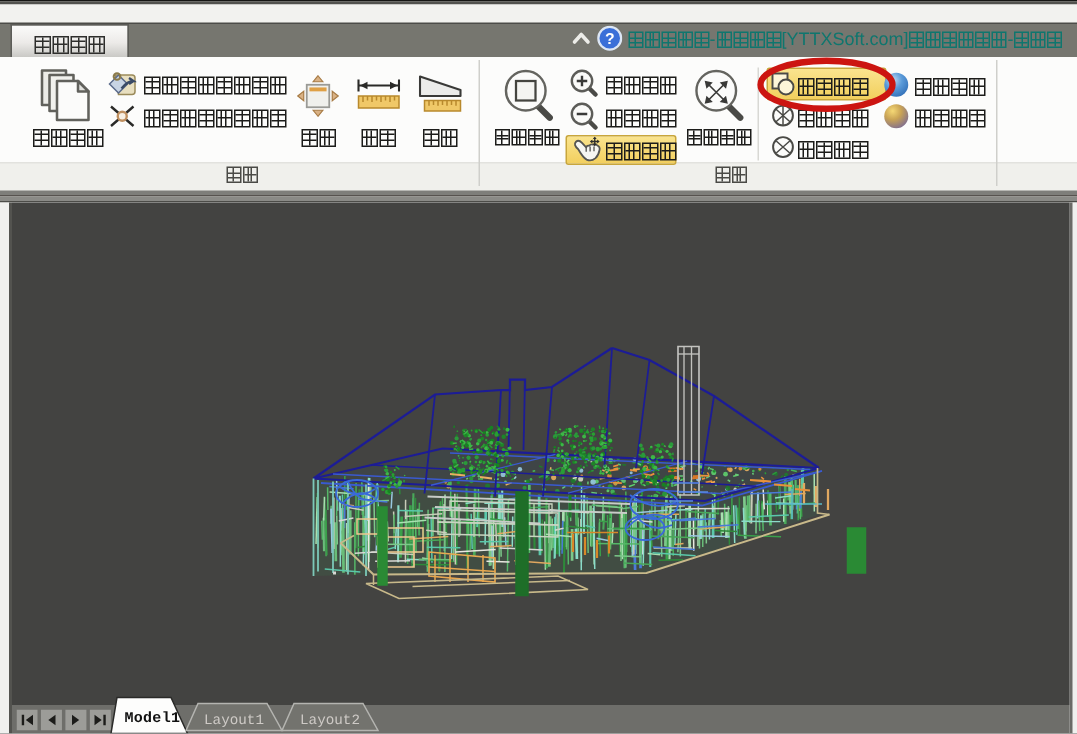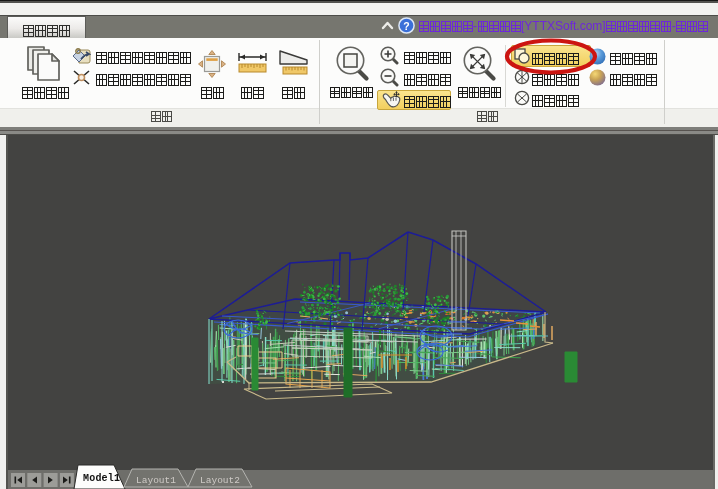--- a/index.html
+++ b/index.html
@@ -33,21 +33,21 @@
 </div>
 
 <svg class="abs" style="left:381px;top:20px;" width="13" height="11" viewBox="0 0 13 11">
   <path d="M2 8 L6.5 3 L11 8" fill="none" stroke="#ecece8" stroke-width="2.4" stroke-linecap="round" stroke-linejoin="round"></path>
 </svg>
 <svg class="abs" style="left:398px;top:17px;" width="17" height="17" viewBox="0 0 17 17">
   <circle cx="8.5" cy="8.5" r="7.6" fill="#3a6fd8" stroke="#dce6f4" stroke-width="1.5"></circle>
   <text x="8.5" y="12.5" font-size="10.5" font-weight="bold" fill="#fff" text-anchor="middle" font-family="Liberation Sans">?</text>
 </svg>
 
-<div class="abs" style="left:418px;top:19px;color:#6d28d9;font-size:12px;white-space:nowrap;">
+<div class="abs" style="left:418px;top:19px;color:#0f766e;font-size:12px;white-space:nowrap;">
   <span class="g s"></span><span class="g s v2"></span><span class="g s"></span><span class="g s v2"></span><span class="g s"></span>-<span class="g s v2"></span><span class="g s"></span><span class="g s v2"></span><span class="g s"></span><span style="font-size:12px;">[YTTXSoft.com]</span><span class="g s"></span><span class="g s v2"></span><span class="g s"></span><span class="g s v2"></span><span class="g s"></span><span class="g s v2"></span>-<span class="g s"></span><span class="g s v2"></span><span class="g s"></span>
 </div>
 
 <div class="abs" style="left:0;top:38px;width:718px;height:70px;background:#fcfcfb;"></div>
 <div class="abs" style="left:0;top:108px;width:718px;height:19px;background:#f0f0ec;border-top:1px solid #e2e2de;box-sizing:border-box;"></div>
 
 <div class="abs" style="left:319px;top:40px;width:1px;height:84px;background:#cfcfcb;"></div>
 <div class="abs" style="left:664px;top:40px;width:1px;height:84px;background:#cfcfcb;"></div>
 <div class="abs" style="left:505px;top:45px;width:1px;height:62px;background:#d8d8d4;"></div>
 

